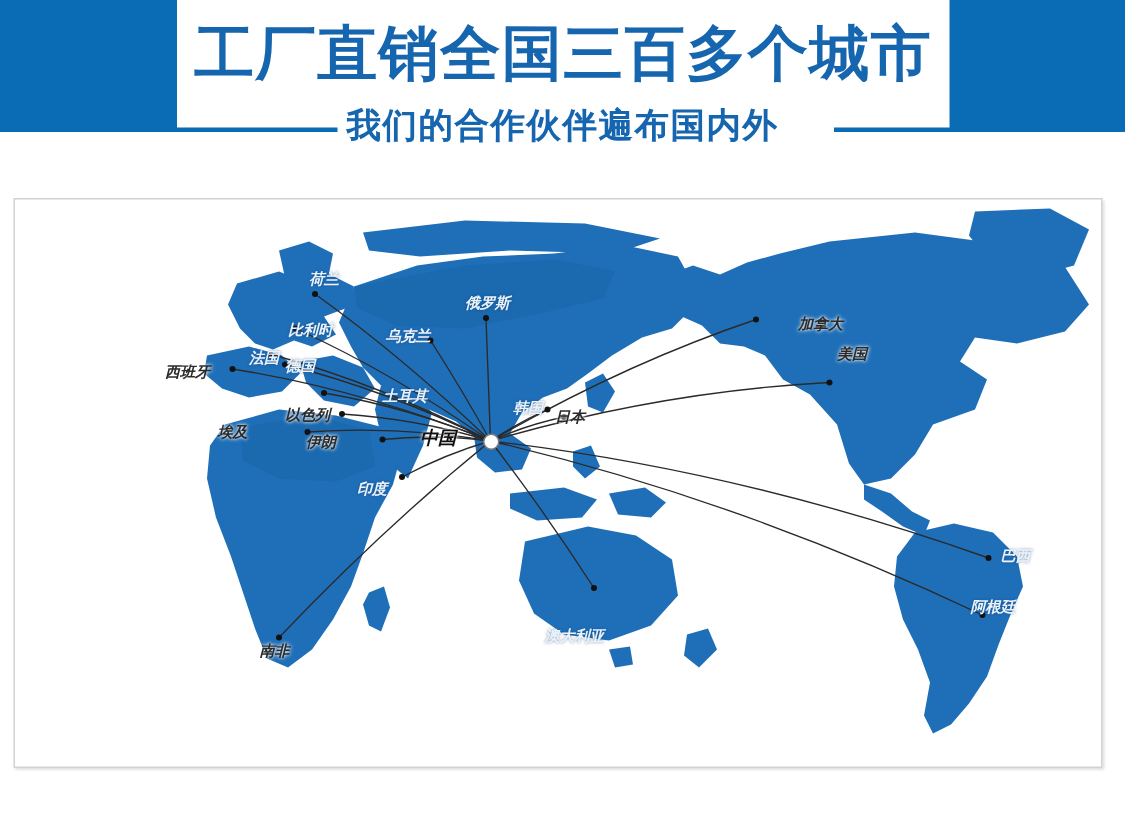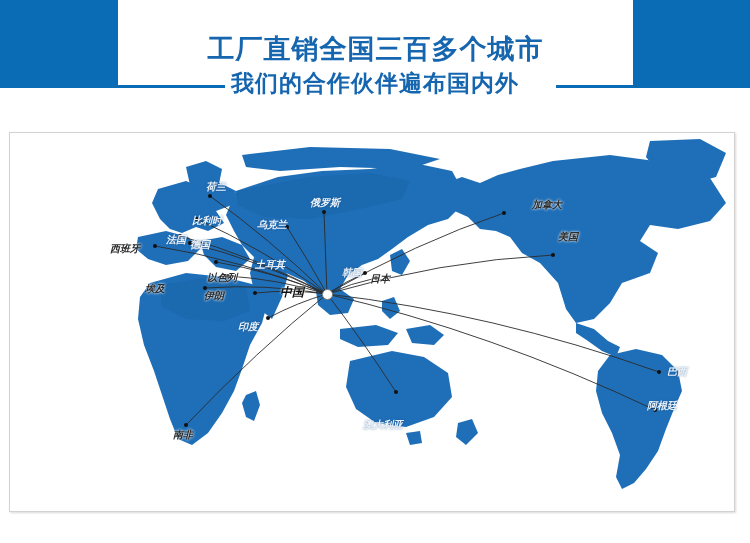--- a/index.html
+++ b/index.html
@@ -28,25 +28,24 @@
     position:absolute;left:115px;top:85px;width:110px;height:3px;
     background:#0A6CB4;
   }
   .rule-right{
     position:absolute;left:556px;top:85px;width:78px;height:3px;
     background:#0A6CB4;
   }
   .title{
     position:absolute;left:118px;top:18px;width:515px;
     text-align:center;
-    font-size:27px;line-height:36px;font-weight:bold;
+    font-size:40px;line-height:36px;font-weight:bold;
     color:#1565AF;
     letter-spacing:1px;
     white-space:nowrap;
-    margin-top:13px;
   }
   .subtitle{
     position:absolute;left:0;top:70px;width:750px;
     text-align:center;
     font-size:23px;line-height:26px;font-weight:bold;
     color:#1565AF;
     letter-spacing:1px;
     white-space:nowrap;
   }
 
@@ -162,33 +161,33 @@
       <div class="city light" style="left: 182px; top: 82px;">比利时</div>
       <div class="dot" style="left: 168px; top: 101px;"></div>
       <div class="city light" style="left: 156px; top: 101px;">法国</div>
       <div class="dot" style="left: 178px; top: 108px;"></div>
       <div class="city light" style="left: 180px; top: 106px;">德国</div>
       <div class="dot" style="left: 143px; top: 111px;"></div>
       <div class="city " style="left: 100px; top: 110px;">西班牙</div>
       <div class="dot" style="left: 204px; top: 127px;"></div>
       <div class="city light" style="left: 202px; top: 126px; margin-left: 43px;">土耳其</div>
       <div class="dot" style="left: 216px; top: 141px;"></div>
-      <div class="city " style="left: 197px; top: 139px; text-align: center;">以色列</div>
+      <div class="city " style="left: 180px; top: 139px; text-align: center;">以色列</div>
       <div class="dot" style="left: 193px; top: 153px;"></div>
       <div class="city " style="left: 135px; top: 150px;">埃及</div>
       <div class="dot" style="left: 243px; top: 158px;"></div>
       <div class="city " style="left: 194px; top: 157px;">伊朗</div>
       <div class="dot" style="left: 256px; top: 183px;"></div>
       <div class="city light" style="left: 228px; top: 172px; margin-top: 16px;">印度</div>
       <div class="dot" style="left: 353px; top: 138px;"></div>
       <div class="city light" style="left: 332px; top: 134px;">韩国</div>
       <div class="dot" style="left: 364px; top: 143px;"></div>
       <div class="city " style="left: 360px; top: 140px;">日本</div>
       <div class="dot" style="left: 492px; top: 78px;"></div>
-      <div class="city " style="left: 487px; top: 66px; padding-left: 35px;">加拿大</div>
+      <div class="city " style="left: 487px; top: 78px; padding-left: 35px;">加拿大</div>
       <div class="dot" style="left: 541px; top: 120px;"></div>
       <div class="city " style="left: 548px; top: 98px;">美国</div>
       <div class="dot" style="left: 647px; top: 237px;"></div>
       <div class="city light" style="left: 657px; top: 233px;">巴西</div>
       <div class="dot" style="left: 643px; top: 275px;"></div>
       <div class="city light" style="left: 637px; top: 267px;">阿根廷</div>
       <div class="dot" style="left: 174px; top: 290px;"></div>
       <div class="city " style="left: 163px; top: 296px;">南非</div>
       <div class="dot" style="left: 384px; top: 257px;"></div>
       <div class="city light" style="left: 353px; top: 286px;">澳大利亚</div>

